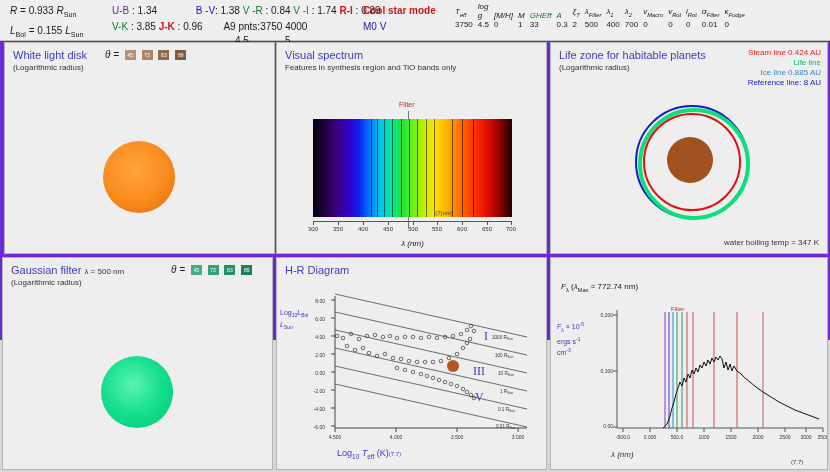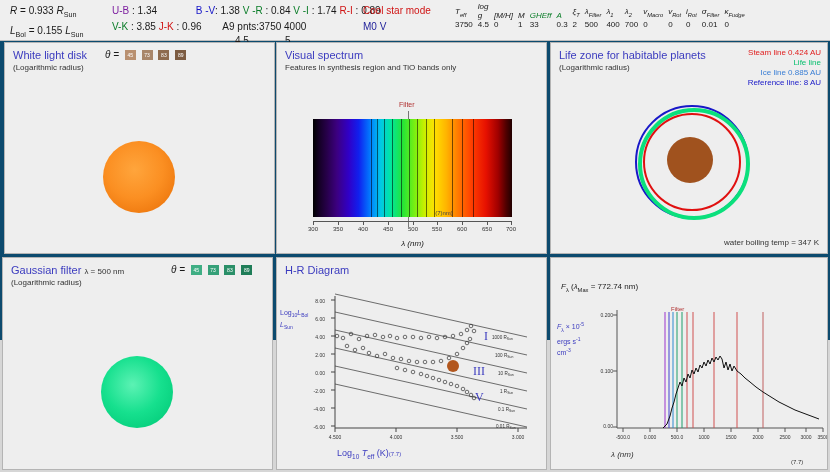--- a/index.html
+++ b/index.html
@@ -2,34 +2,34 @@
 <html><head>
 <meta charset="utf-8">
 <style>
   html,body{margin:0;padding:0;background:#d6d6d6;}
   body{
     width:830px;height:472px;overflow:hidden;
     font-family:"Liberation Sans", sans-serif;
     font-size:9px;color:#1a1a1a;
     -webkit-font-smoothing:none;
   }
-  .app{position:relative;width:830px;height:340px;background:#0c4a6e;}
+  .app{position:relative;width:830px;height:340px;background:#6d28d9;}
 
   
   .header{position:relative;height:40px;background:#efefef;border-bottom:1px solid #bdbdbd;}
   .hdr-left{position:absolute;left:10px;top:3px;line-height:16px;font-size:10px;}
   .hdr-left .row{white-space:nowrap;}
   .hdr-colors{position:absolute;left:112px;top:3px;line-height:16px;font-size:10px;white-space:nowrap;}
   .hdr-colors .row2{position:relative;}
   .mode{position:absolute;left:363px;top:3px;line-height:16px;font-size:10px;}
   .tbl{position:absolute;left:455px;top:2px;}
   .tbl table{border-collapse:collapse;font-size:8px;}
   .tbl th{font-weight:normal;font-style:italic;text-align:left;padding:0 5px 0 0;vertical-align:bottom;line-height:9px;}
   .tbl td{text-align:left;padding:0 5px 0 0;vertical-align:top;line-height:10px;font-style:normal;}
-  .red{color:#d01414;} .green{color:#0a7d28;} .blue{color:#1414c8;margin-left:36px;}
+  .red{color:#d01414;font-weight:bold;} .green{color:#0a7d28;} .blue{color:#1414c8;margin-left:36px;}
   .purple{color:#7d1ea0;} .dkblue{color:#23239b;}
   sub{font-size:.72em;} sup{font-size:.72em;}
   i{font-style:italic;}
 
   
   .grid{position:absolute;left:0;top:41px;width:830px;height:431px;}
   .panel{position:absolute;background:#eeeeee;border:1px solid #b4b4b4;box-sizing:border-box;overflow:hidden;}
   .p-tl{left:4px;  top:1px;  width:271px;height:212px;}
   .p-tm{left:276px;top:1px;  width:271px;height:212px;}
   .p-tr{left:550px;top:1px;  width:278px;height:212px;}

